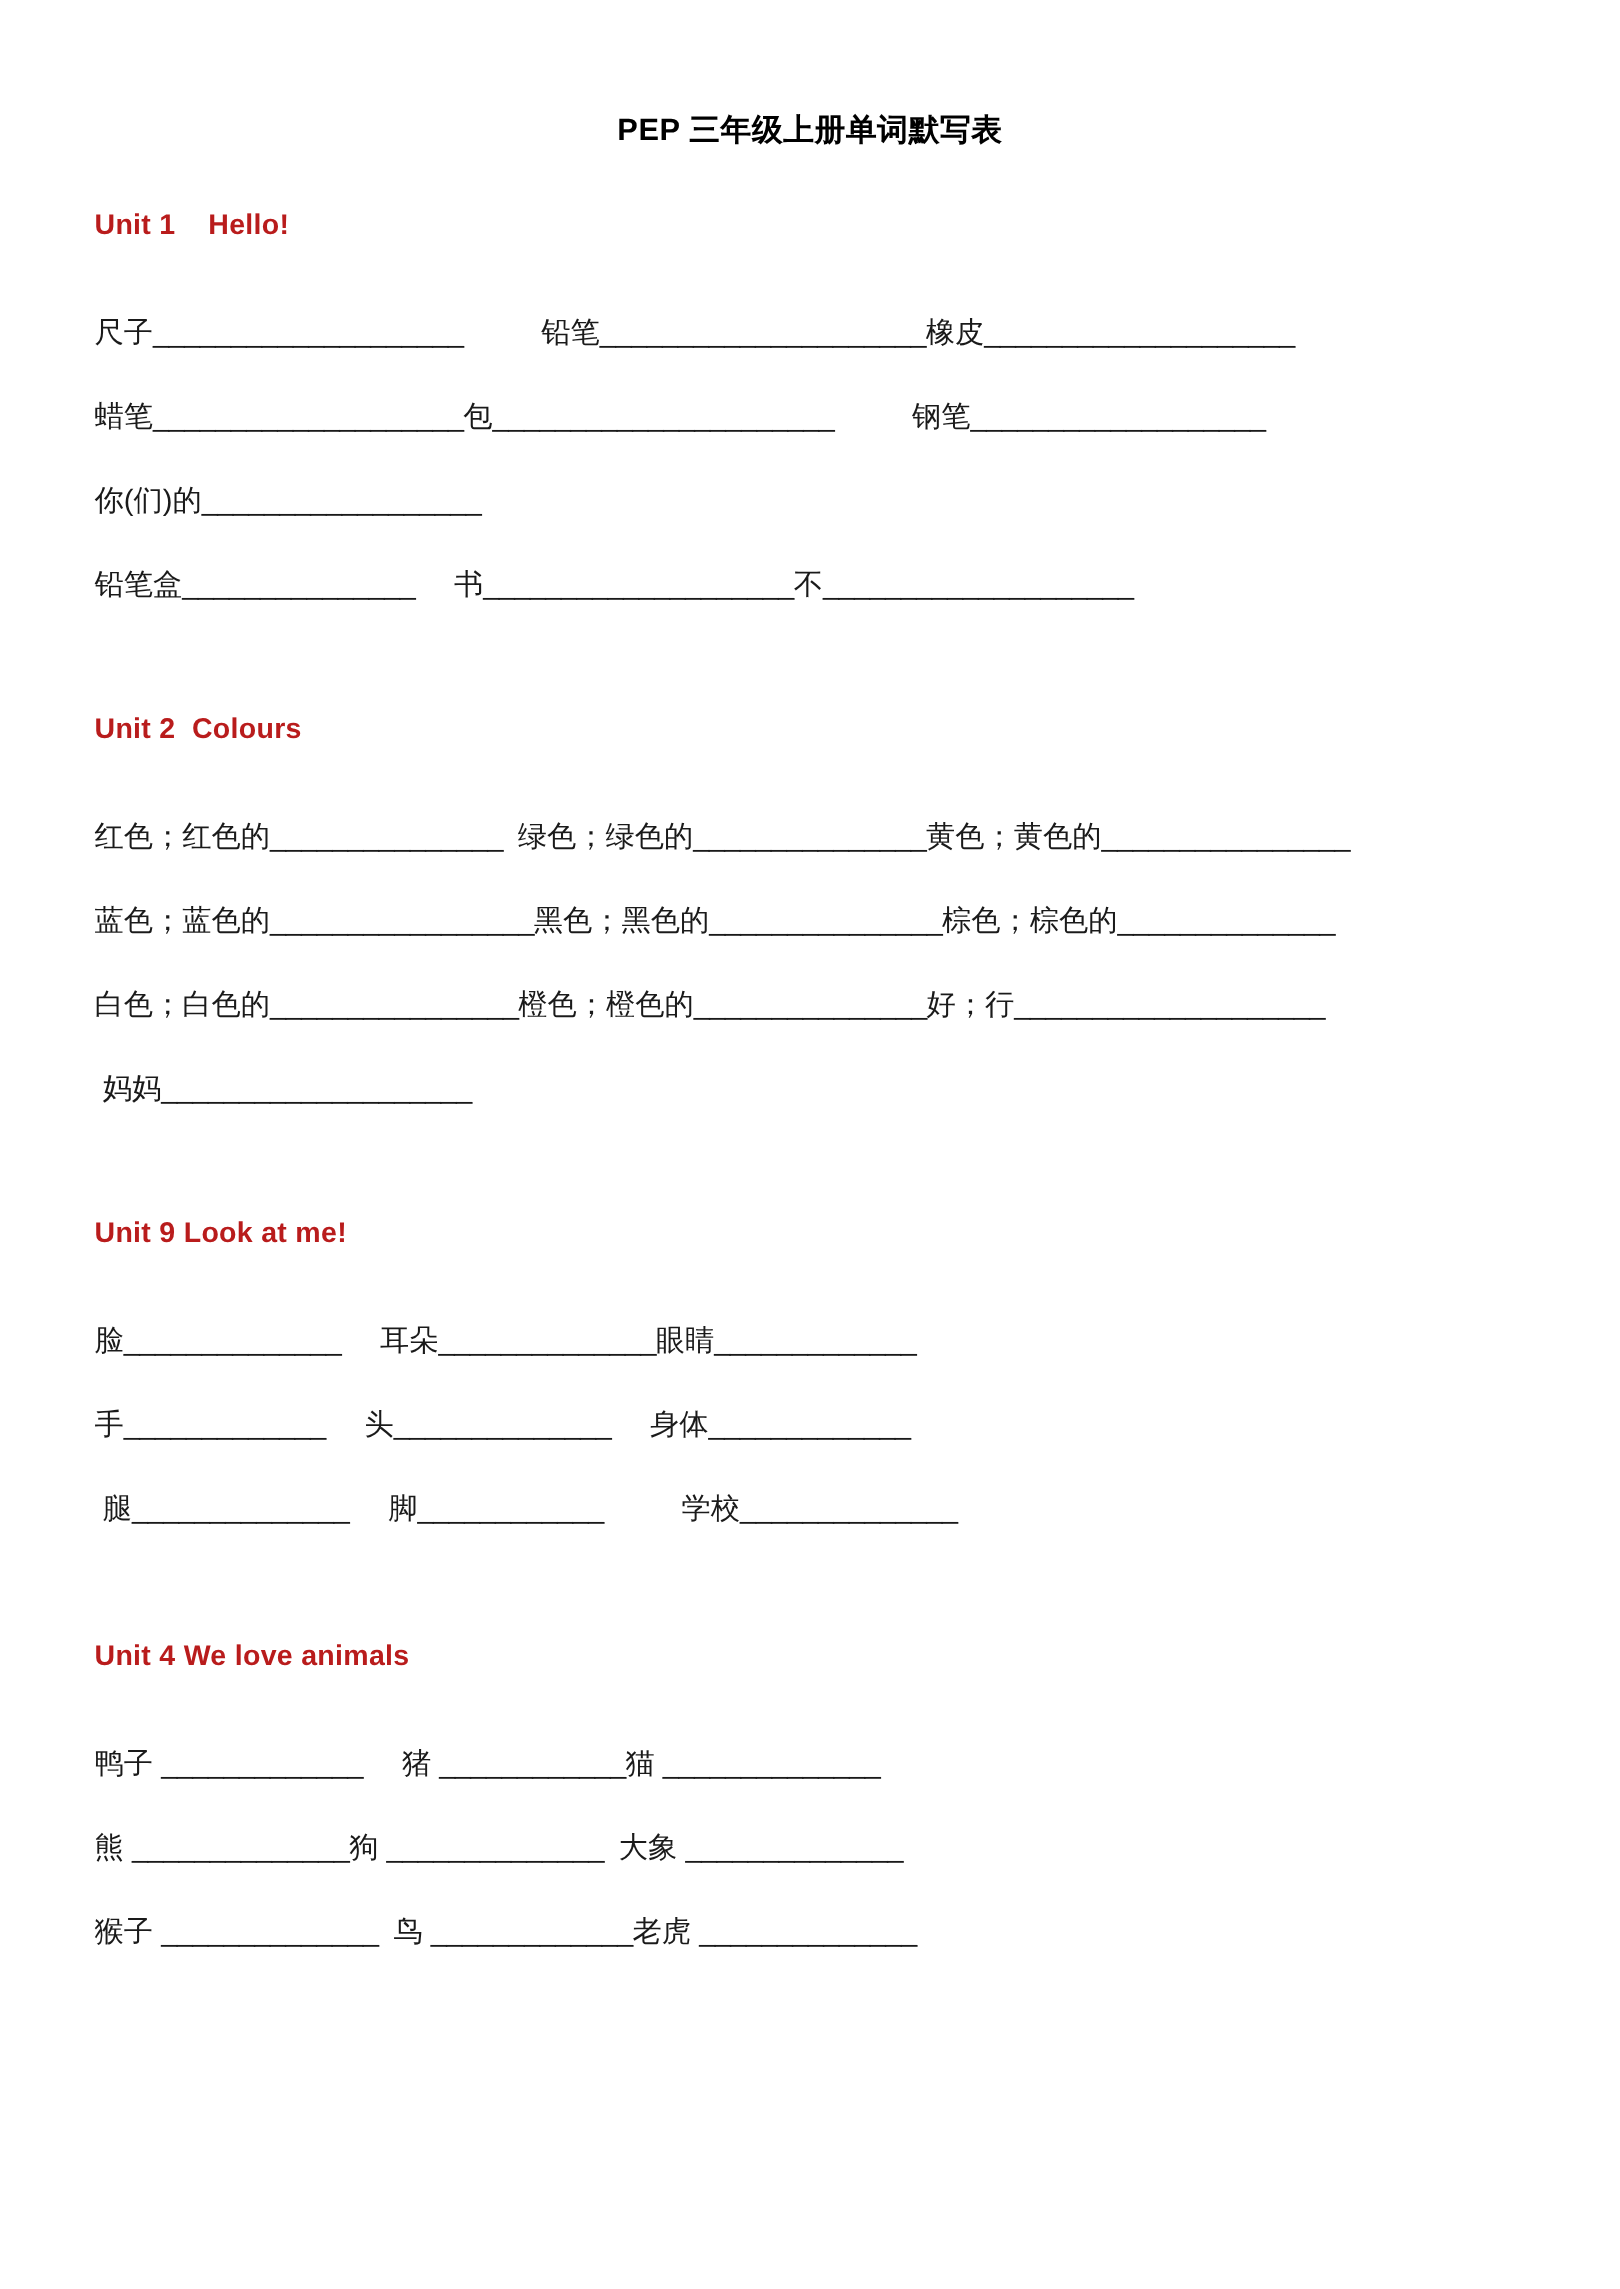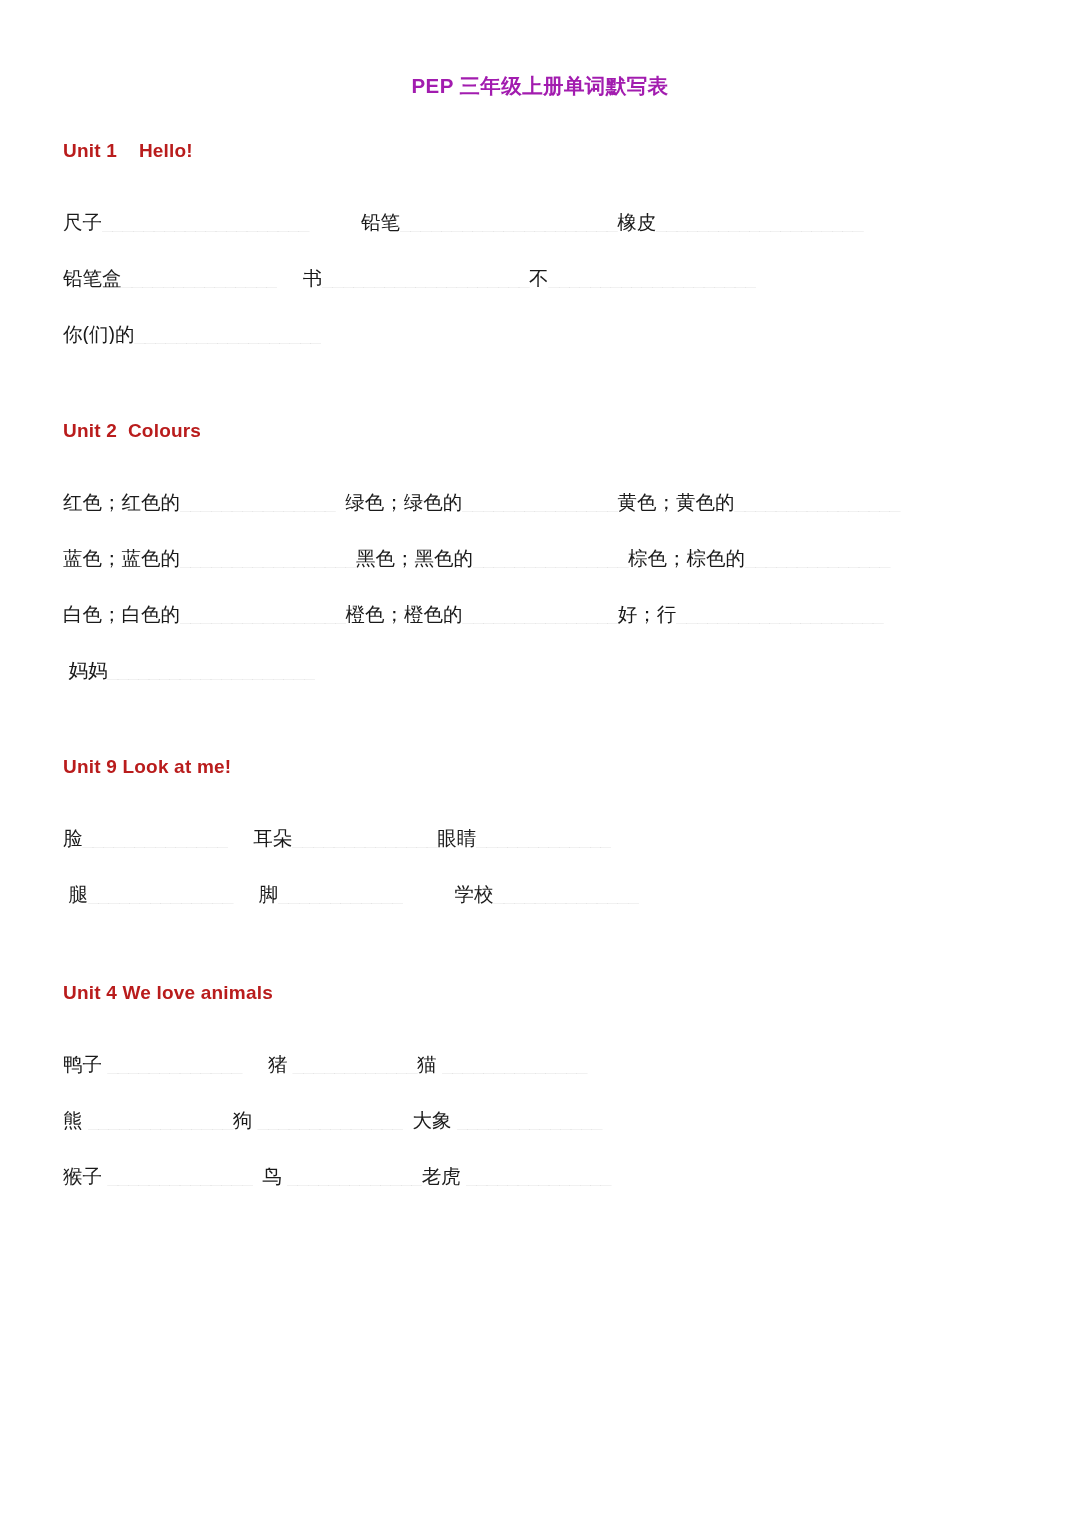--- a/index.html
+++ b/index.html
@@ -21,21 +21,21 @@
     overflow: hidden;
     box-sizing: border-box;
   }
   .doc-title {
     text-align: center;
     font-size: 20.5px;
     font-weight: bold;
     letter-spacing: 0.4px;
     margin: 0;
     padding-top: 72px;
-    color: #a21caf;
+    color: #000000;
   }
   .unit {
     padding-left: 63px;
     padding-right: 40px;
   }
   .unit-1 { margin-top: 40px; }
   .unit-2 { margin-top: 76px; }
   .unit-3 { margin-top: 76px; }
   .unit-4 { margin-top: 78px; }
 
@@ -77,33 +77,35 @@
 <body>
 
 <div class="page">
 
   <h1 class="doc-title">PEP 三年级上册单词默写表</h1>
 
   <div id="units-container">
       <section class="unit unit-1">
         <h2 class="unit-heading">Unit 1    Hello!</h2>
         <div class="row"><span class="cell"><span class="word">尺子</span><span class="blank">____________________</span></span><span class="gap-l"></span><span class="cell"><span class="word">铅笔</span><span class="blank">_____________________</span></span><span class="cell"><span class="word">橡皮</span><span class="blank">____________________</span></span></div>
+        <div class="row"><span class="cell"><span class="word">蜡笔</span><span class="blank">____________________</span></span><span class="cell"><span class="word">包</span><span class="blank">______________________</span></span><span class="gap-l"></span><span class="cell"><span class="word">钢笔</span><span class="blank">___________________</span></span></div>
+        <div class="row"><span class="cell"><span class="word">你(们)的</span><span class="blank">__________________</span></span></div>
         <div class="row"><span class="cell"><span class="word">铅笔盒</span><span class="blank">_______________</span></span><span class="gap-m"></span><span class="cell"><span class="word">书</span><span class="blank">____________________</span></span><span class="cell"><span class="word">不</span><span class="blank">____________________</span></span></div>
-        <div class="row"><span class="cell"><span class="word">你(们)的</span><span class="blank">__________________</span></span></div>
       </section>
       <section class="unit unit-2">
         <h2 class="unit-heading">Unit 2  Colours</h2>
         <div class="row"><span class="cell"><span class="word">红色；红色的</span><span class="blank">_______________</span></span><span class="gap-s"></span><span class="cell"><span class="word">绿色；绿色的</span><span class="blank">_______________</span></span><span class="cell"><span class="word">黄色；黄色的</span><span class="blank">________________</span></span></div>
         <div class="row"><span class="cell"><span class="word">蓝色；蓝色的</span><span class="blank">_________________</span></span><span class="cell"><span class="word">黑色；黑色的</span><span class="blank">_______________</span></span><span class="cell"><span class="word">棕色；棕色的</span><span class="blank">______________</span></span></div>
         <div class="row"><span class="cell"><span class="word">白色；白色的</span><span class="blank">________________</span></span><span class="cell"><span class="word">橙色；橙色的</span><span class="blank">_______________</span></span><span class="cell"><span class="word">好；行</span><span class="blank">____________________</span></span></div>
         <div class="row"><span class="cell"><span class="word"> 妈妈</span><span class="blank">____________________</span></span></div>
       </section>
       <section class="unit unit-3">
         <h2 class="unit-heading">Unit 9 Look at me!</h2>
         <div class="row"><span class="cell"><span class="word">脸</span><span class="blank">______________</span></span><span class="gap-m"></span><span class="cell"><span class="word">耳朵</span><span class="blank">______________</span></span><span class="cell"><span class="word">眼睛</span><span class="blank">_____________</span></span></div>
+        <div class="row"><span class="cell"><span class="word">手</span><span class="blank">_____________</span></span><span class="gap-m"></span><span class="cell"><span class="word">头</span><span class="blank">______________</span></span><span class="gap-m"></span><span class="cell"><span class="word">身体</span><span class="blank">_____________</span></span></div>
         <div class="row"><span class="cell"><span class="word"> 腿</span><span class="blank">______________</span></span><span class="gap-m"></span><span class="cell"><span class="word">脚</span><span class="blank">____________</span></span><span class="gap-l"></span><span class="cell"><span class="word">学校</span><span class="blank">______________</span></span></div>
       </section>
       <section class="unit unit-4">
         <h2 class="unit-heading">Unit 4 We love animals</h2>
         <div class="row"><span class="cell"><span class="word">鸭子 </span><span class="blank">_____________</span></span><span class="gap-m"></span><span class="cell"><span class="word">猪 </span><span class="blank">____________</span></span><span class="cell"><span class="word">猫 </span><span class="blank">______________</span></span></div>
         <div class="row"><span class="cell"><span class="word">熊 </span><span class="blank">______________</span></span><span class="cell"><span class="word">狗 </span><span class="blank">______________</span></span><span class="gap-s"></span><span class="cell"><span class="word">大象 </span><span class="blank">______________</span></span></div>
         <div class="row"><span class="cell"><span class="word">猴子 </span><span class="blank">______________</span></span><span class="gap-s"></span><span class="cell"><span class="word">鸟 </span><span class="blank">_____________</span></span><span class="cell"><span class="word">老虎 </span><span class="blank">______________</span></span></div>
       </section>
     </div>
 

